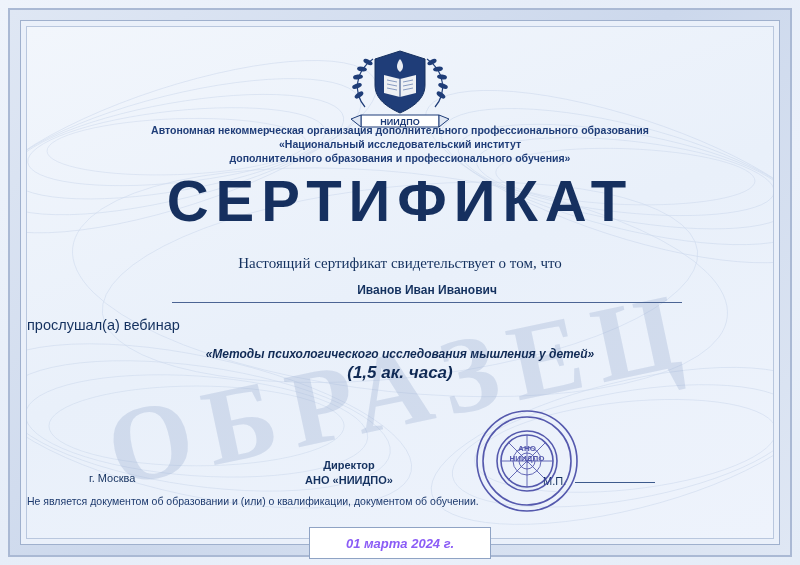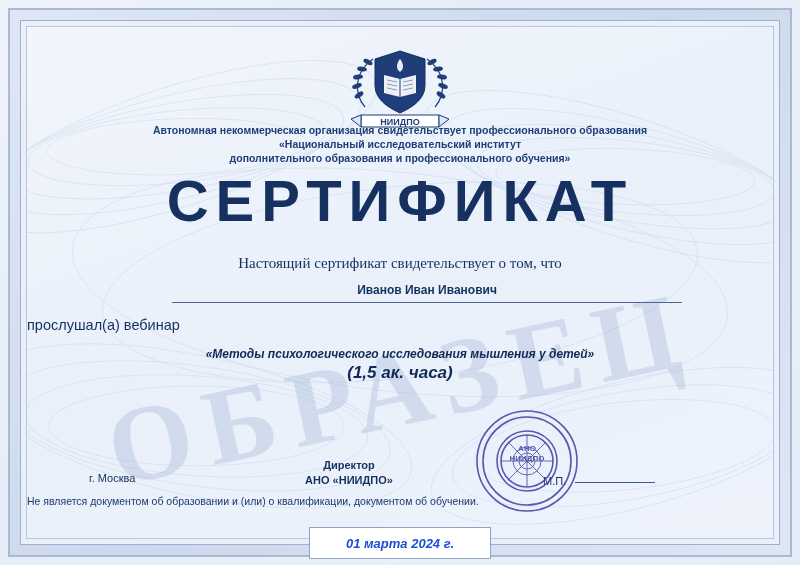--- a/index.html
+++ b/index.html
@@ -202,21 +202,21 @@
     left: 50%;
     transform: translateX(-50%);
     bottom: 6px;
     width: 180px;
     height: 30px;
     background: #ffffff;
     border: 1px solid #8fa3c4;
     display: flex;
     align-items: center;
     justify-content: center;
-    color: #1d4ed8;
+    color: #8b5cf6;
     font-size: 13px;
     font-weight: bold;
     font-style: italic;
   }
 </style>
 </head>
 <body>
 
 <div id="certificate">
 
@@ -282,21 +282,21 @@
 
           <path d="M55 14 C 51 19, 51 24, 55 27 C 59 24, 59 19, 55 14 Z" fill="#ffffff" opacity="0.9"></path>
 
           <path d="M16 70 L94 70 L94 82 L16 82 Z" fill="#ffffff" stroke="#1f3d78" stroke-width="1"></path>
           <path d="M16 70 L6 74 L16 82 Z M94 70 L104 74 L94 82 Z" fill="#dfe7f4" stroke="#1f3d78" stroke-width="1"></path>
           <text x="55" y="79.5" text-anchor="middle" font-family="Liberation Sans, sans-serif" font-size="9" font-weight="bold" fill="#1f3d78">НИИДПО</text>
         </svg>
       </div>
 
       <div class="org">
-        <div>Автономная некоммерческая организация свидетельствует профессионального образования</div>
+        <div>Автономная некоммерческая организация дополнительного профессионального образования</div>
         <div>«Национальный исследовательский институт</div>
         <div>дополнительного образования и профессионального обучения»</div>
       </div>
 
       <div class="cert-title">СЕРТИФИКАТ</div>
 
       <div class="subtitle">Настоящий сертификат свидетельствует о том, что</div>
 
       <div class="name-line">Иванов Иван Иванович</div>
 

